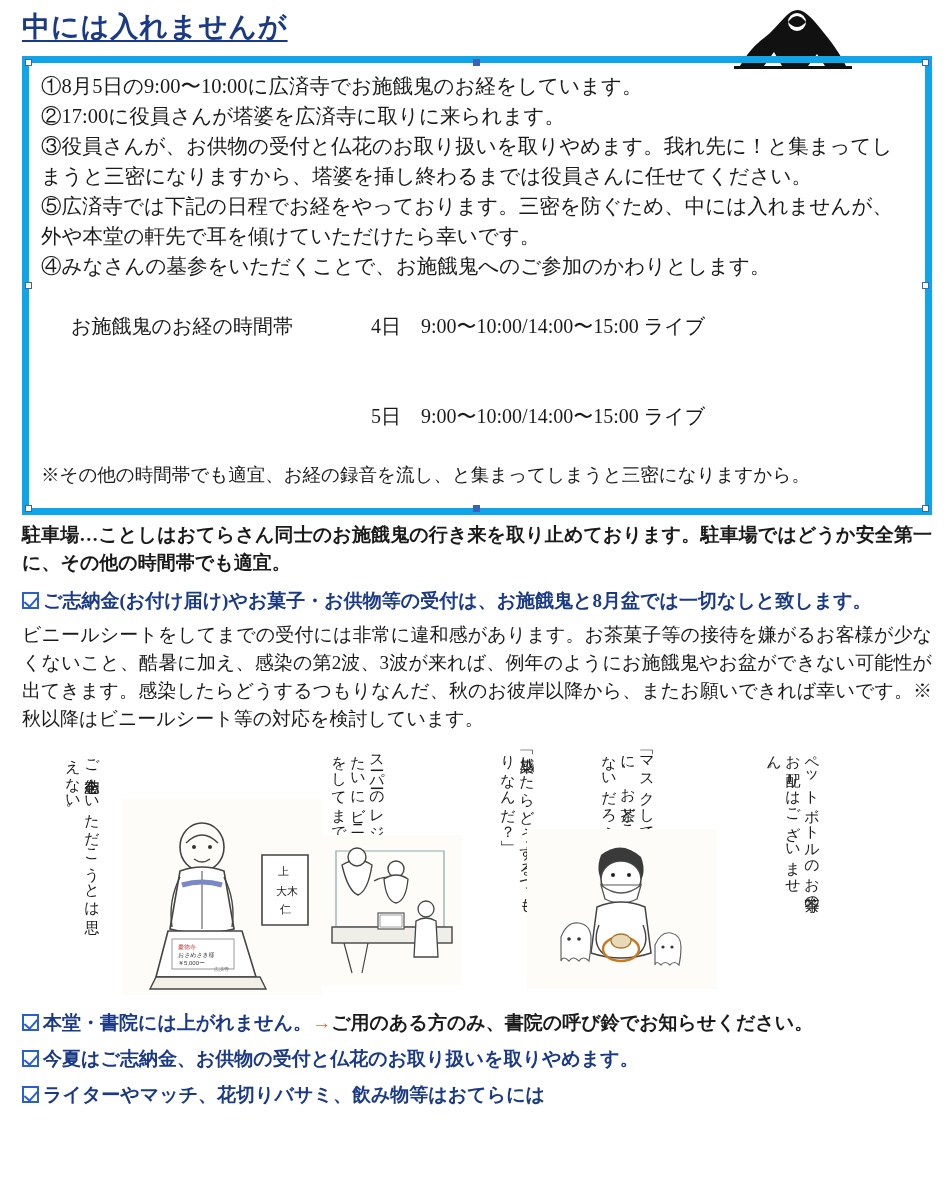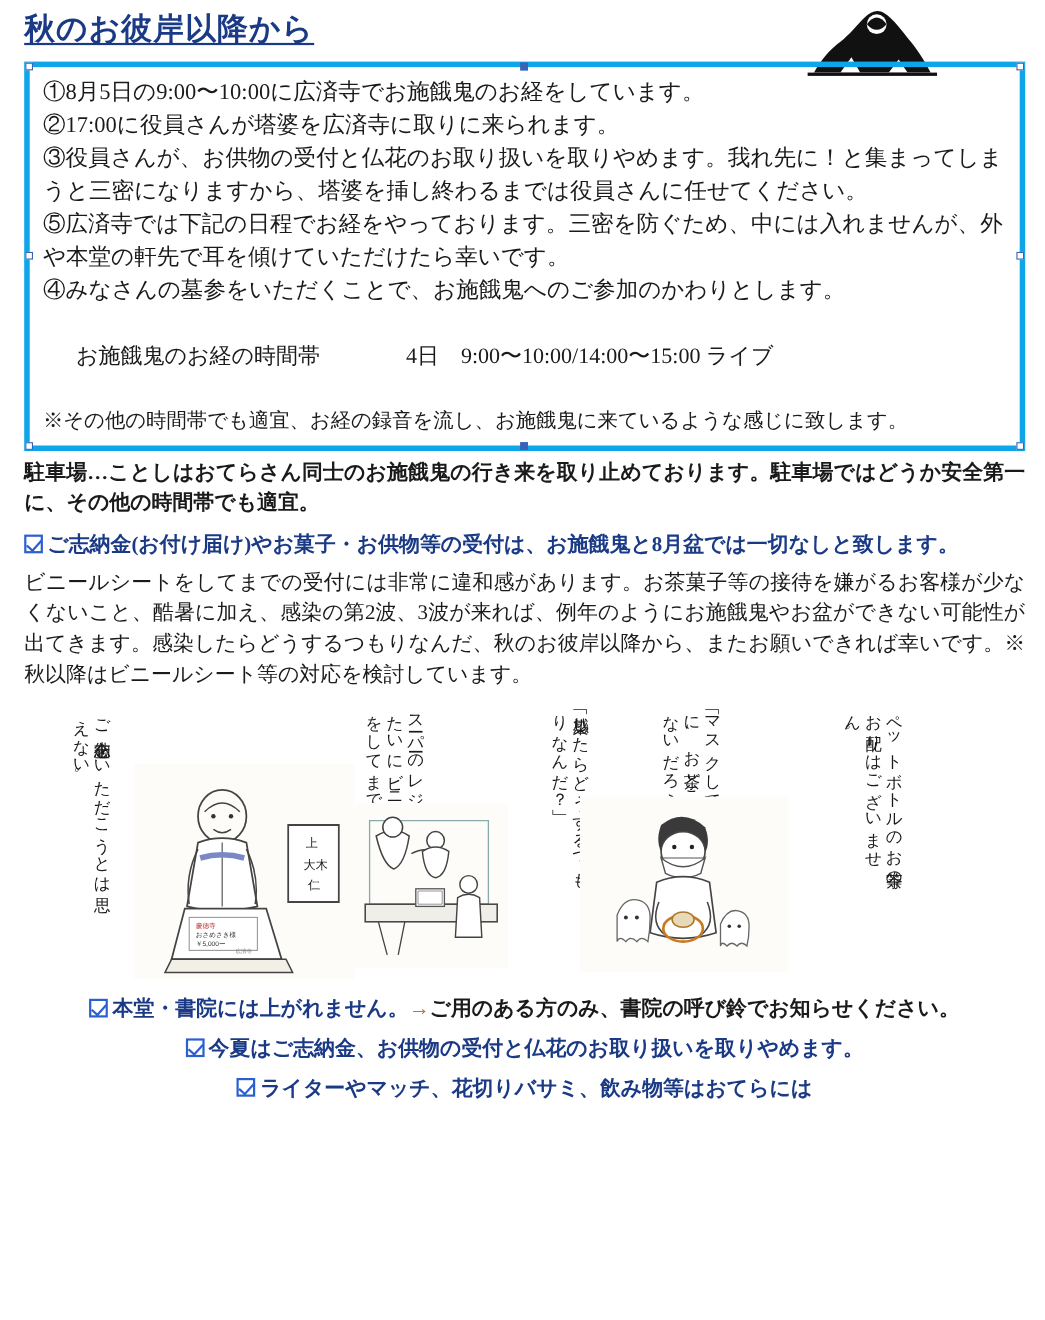--- a/index.html
+++ b/index.html
@@ -47,23 +47,23 @@
     font-size: 19px;
     color: #1b3a86;
     font-weight: bold;
     margin: 2px 0 4px 24px;
     text-decoration: underline;
     text-underline-offset: 3px;
     display: inline-block;
   }
   
   .notice-box {
-    border: 5px solid #0ea5e9;
-    position: relative;
-    padding: 8px 12px 8px 12px;
+    border: 7px solid #0ea5e9;
+    position: relative;
+    padding: 8px 12px 19px 12px;
     margin: 2px 0 0 0;
   }
   .handle {
     position: absolute;
     width: 7px; height: 7px;
     background: #ffffff;
     border: 1px solid #3a63b8;
   }
   .h-tl { left: -4px; top: -4px; }
   .h-tc { left: 50%; margin-left: -4px; top: -4px; background:#3a63b8; }
@@ -142,38 +142,37 @@
     border: 0;
   }
   
   .clist { margin-top: 8px; }
   .clist .row {
     font-size: 19px;
     line-height: 27px;
     color: #1b3a86;
     font-weight: bold;
     margin-bottom: 9px;
-    text-align: center;
   }
   .arrow-small {
     color: #c8713a;
     font-weight: bold;
   }
   .blackcont {
     color: #1a1a1a;
     font-weight: bold;
   }
 </style>
 </head>
 <body>
 
 <div class="page">
 
   <div class="header">
-    <span class="title">秋のお彼岸以降から</span>
+    <span class="title">中には入れませんが</span>
     <svg class="mountain-logo" viewBox="0 0 118 66">
       <path d="M6 60 C14 46 22 38 30 32 C38 26 44 18 52 10 C58 4 64 2 70 6 C78 11 86 22 94 32 C102 42 108 52 112 60 Z" fill="#111"></path>
       <circle cx="63" cy="16" r="9" fill="#fff"></circle>
       <path d="M54 16 q9 -12 18 0 q-9 10 -18 0 Z" fill="#111"></path>
       <path d="M30 60 l10 -14 l8 14 Z" fill="#fff"></path>
       <path d="M74 60 l9 -12 l8 12 Z" fill="#fff"></path>
       <rect x="0" y="60" width="118" height="3" fill="#111"></rect>
     </svg>
   </div>
 
@@ -190,21 +189,24 @@
 
     <div class="notice-line">①8月5日の9:00〜10:00に広済寺でお施餓鬼のお経をしています。</div>
     <div class="notice-line">②17:00に役員さんが塔婆を広済寺に取りに来られます。</div>
     <div class="notice-line">③役員さんが、お供物の受付と仏花のお取り扱いを取りやめます。我れ先に！と集まってしまうと三密になりますから、塔婆を挿し終わるまでは役員さんに任せてください。</div>
     <div class="notice-line">⑤広済寺では下記の日程でお経をやっております。三密を防ぐため、中には入れませんが、外や本堂の軒先で耳を傾けていただけたら幸いです。</div>
     <div class="notice-line">④みなさんの墓参をいただくことで、お施餓鬼へのご参加のかわりとします。</div>
 
     <div class="sched-line">
       <span style="display:inline-block;width:300px;">お施餓鬼のお経の時間帯</span><span>4日　9:00〜10:00/14:00〜15:00 ライブ</span>
     </div>
-    <div class="note-small">※その他の時間帯でも適宜、お経の録音を流し、お施餓鬼に来ているような感じに致します。</div>
+    <div class="sched-line">
+      <span style="display:inline-block;width:300px;"></span><span>5日　9:00〜10:00/14:00〜15:00 ライブ</span>
+    </div>
+    <div class="note-small">※その他の時間帯でも適宜、お経の録音を流し、と集まってしまうと三密になりますから。</div>
   </div>
 
   <div class="para para-bold">駐車場…ことしはおてらさん同士のお施餓鬼の行き来を取り止めております。駐車場ではどうか安全第一に、その他の時間帯でも適宜。</div>
 
   <div class="para" style="margin-top:10px;font-family:Liberation Serif, serif;">
     <span class="check"></span><span class="blue-bold">ご志納金(お付け届け)やお菓子・お供物等の受付は、お施餓鬼と8月盆では一切なしと致します。</span>
   </div>
   <div class="para">ビニールシートをしてまでの受付には非常に違和感があります。お茶菓子等の接待を嫌がるお客様が少なくないこと、酷暑に加え、感染の第2波、3波が来れば、例年のようにお施餓鬼やお盆ができない可能性が出てきます。感染したらどうするつもりなんだ、秋のお彼岸以降から、またお願いできれば幸いです。※秋以降はビニールシート等の対応を検討しています。</div>
 
   <div class="illus">

